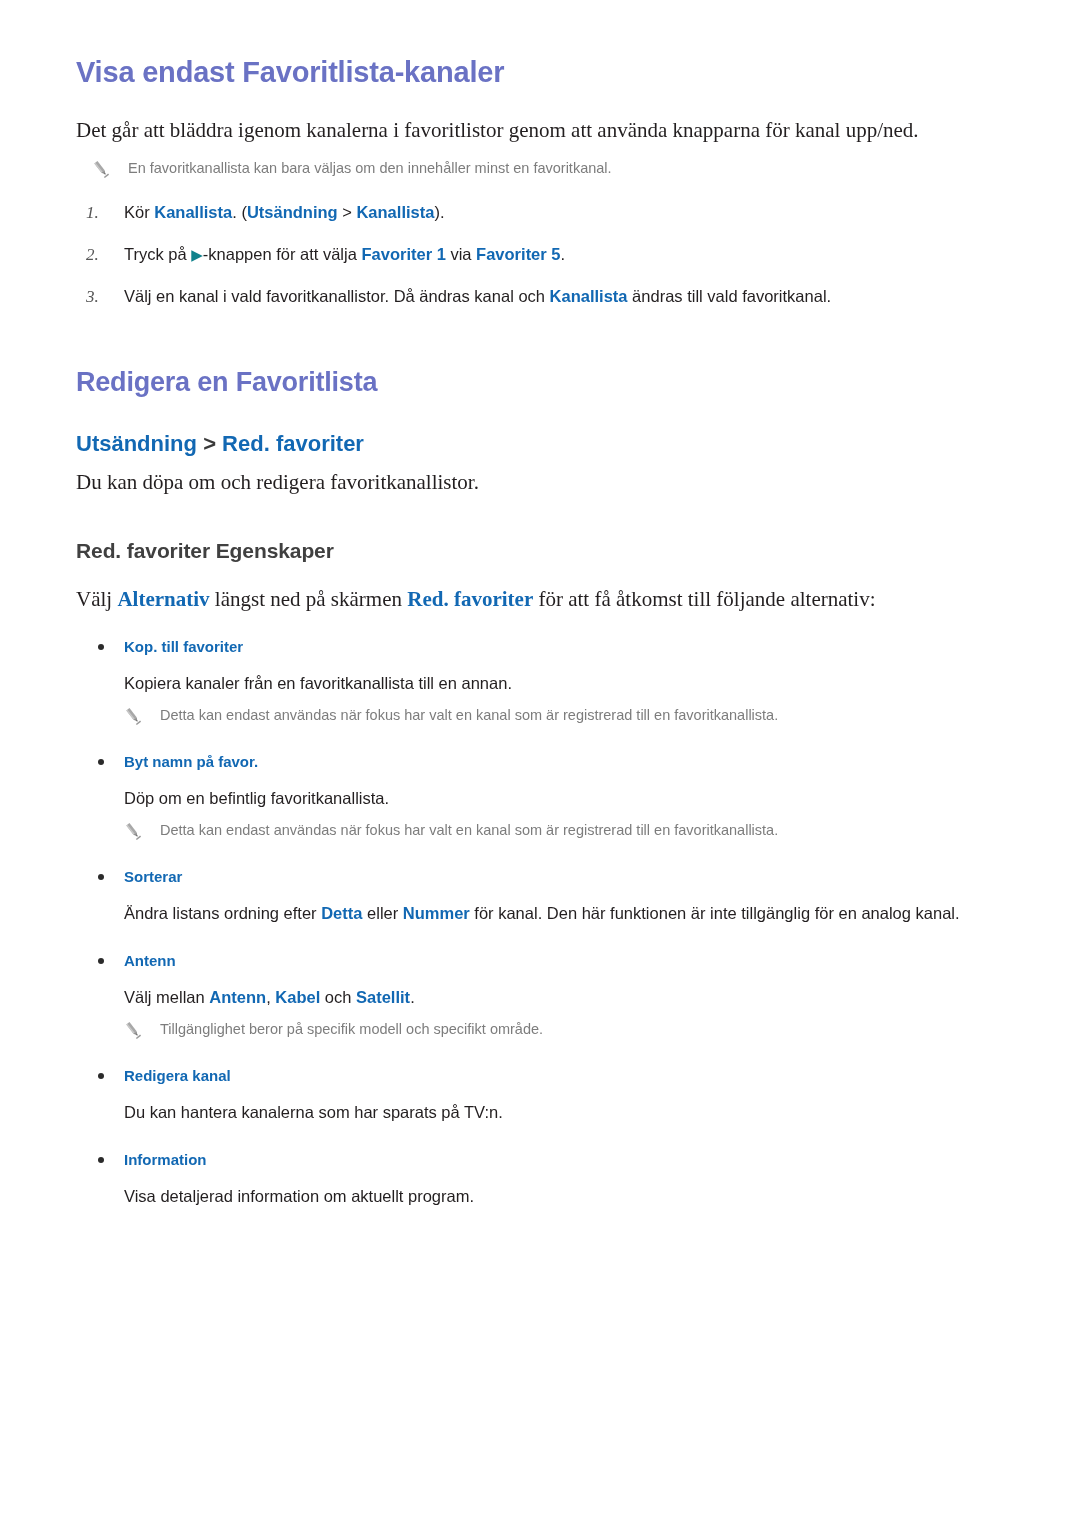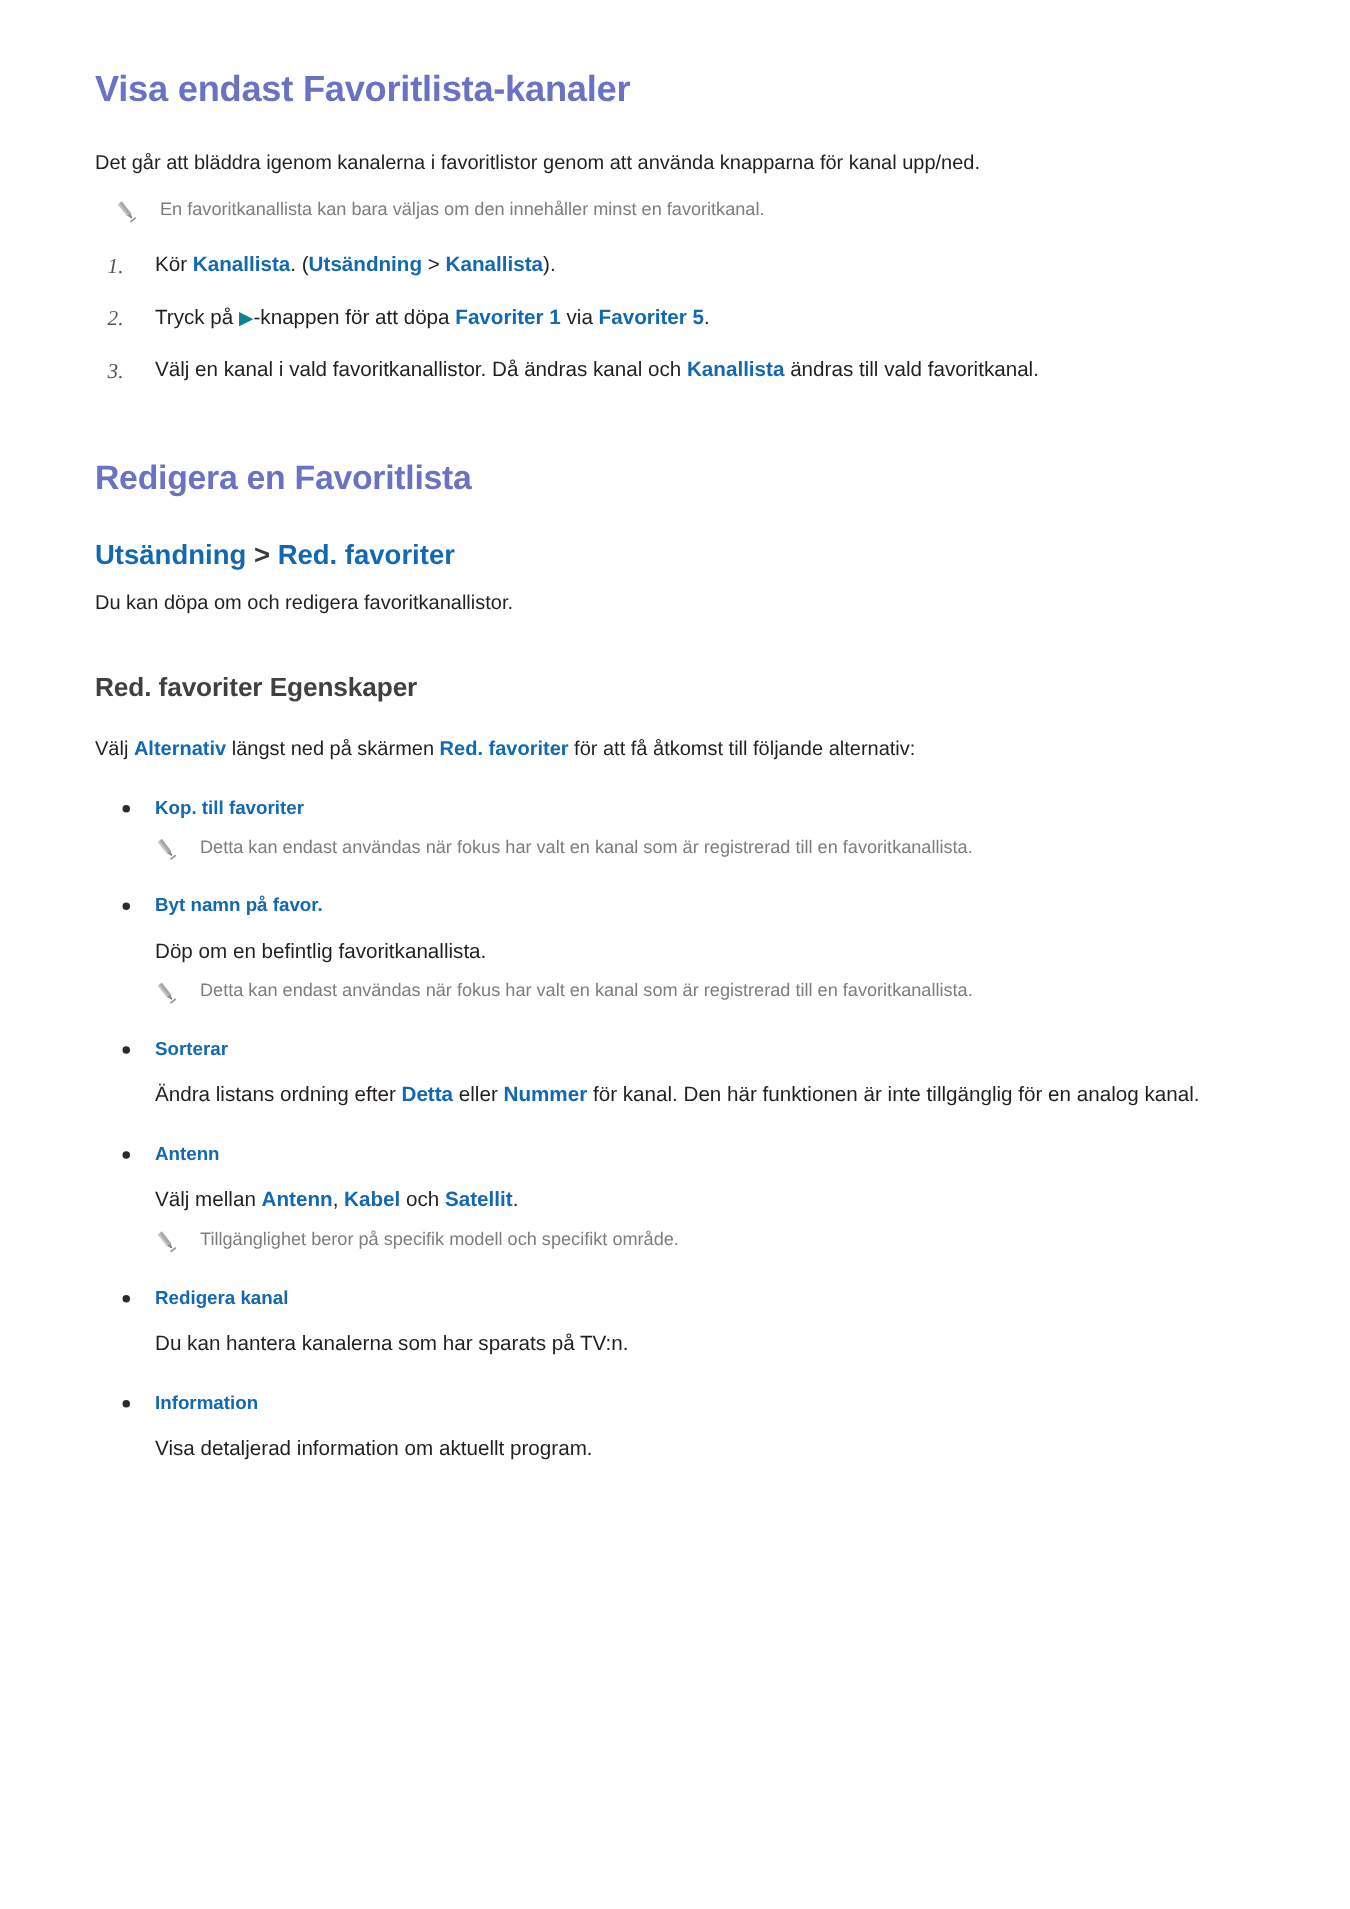--- a/index.html
+++ b/index.html
@@ -44,24 +44,25 @@
     font-size: 21px;
     line-height: 28px;
     font-weight: bold;
     color: #404040;
     margin: 42px 0 22px 0;
     letter-spacing: -0.1px;
   }
 
   
   p.body {
-    font-size: 16px;
+    font-size: 21px;
     line-height: 25px;
     margin: 0 0 14px 0;
     color: #231f20;
+    font-family: Liberation Serif, serif;
   }
   p.breadcrumb {
     font-size: 22px;
     line-height: 25px;
     font-weight: bold;
     margin: 0 0 14px 0;
   }
   .kw {
     color: #1268b3;
     font-weight: bold;
@@ -178,21 +179,21 @@
     <span class="note-text">En favoritkanallista kan bara väljas om den innehåller minst en favoritkanal.</span>
   </div>
 
   <ol class="steps">
     <li>
       <span class="num">1.</span>
       <span class="step-text"><span>Kör </span><span class="kw">Kanallista</span><span>. (</span><span class="kw">Utsändning</span><span> &gt; </span><span class="kw">Kanallista</span><span>).</span></span>
     </li>
     <li>
       <span class="num">2.</span>
-      <span class="step-text"><span>Tryck på </span><span class="arrow-glyph">▶</span><span>-knappen för att döpa </span><span class="kw">Favoriter 1</span><span> via </span><span class="kw">Favoriter 5</span><span>.</span></span>
+      <span class="step-text"><span>Tryck på </span><span class="arrow-glyph">▶</span><span>-knappen för att välja </span><span class="kw">Favoriter 1</span><span> via </span><span class="kw">Favoriter 5</span><span>.</span></span>
     </li>
     <li>
       <span class="num">3.</span>
       <span class="step-text"><span>Välj en kanal i vald favoritkanallistor. Då ändras kanal och </span><span class="kw">Kanallista</span><span> ändras till vald favoritkanal.</span></span>
     </li>
   </ol>
 
   <h2 class="h2">Redigera en Favoritlista</h2>
 
   <p class="breadcrumb">
@@ -201,20 +202,21 @@
 
   <p class="body">Du kan döpa om och redigera favoritkanallistor.</p>
 
   <h3 class="h3">Red. favoriter Egenskaper</h3>
 
   <p class="body"><span>Välj </span><span class="kw">Alternativ</span><span> längst ned på skärmen </span><span class="kw">Red. favoriter</span><span> för att få åtkomst till följande alternativ:</span></p>
 
   <div class="opt-bullet">
     <span class="opt-title">Kop. till favoriter</span>
   </div>
+  <p class="opt-desc"><span>Kopiera kanaler från en favoritkanallista till en annan.</span></p>
   <div class="note indent2">
     <span class="pencil">
       <svg viewBox="0 0 22 22" width="22" height="22" aria-hidden="true">
         <g transform="rotate(-38 11 11)">
           <rect x="9.1" y="2.6" width="4.0" height="11.6" fill="#a8a8a8"></rect>
           <rect x="9.1" y="2.6" width="1.5" height="11.6" fill="#c9c9c9"></rect>
           <polygon points="9.1,14.2 13.1,14.2 11.1,18.2" fill="#8f8f8f"></polygon>
           <polygon points="10.4,16.8 11.8,16.8 11.1,18.2" fill="#4a4a4a"></polygon>
           <rect x="8.4" y="19.0" width="5.4" height="1.5" fill="#9a9a9a"></rect>
         </g>

